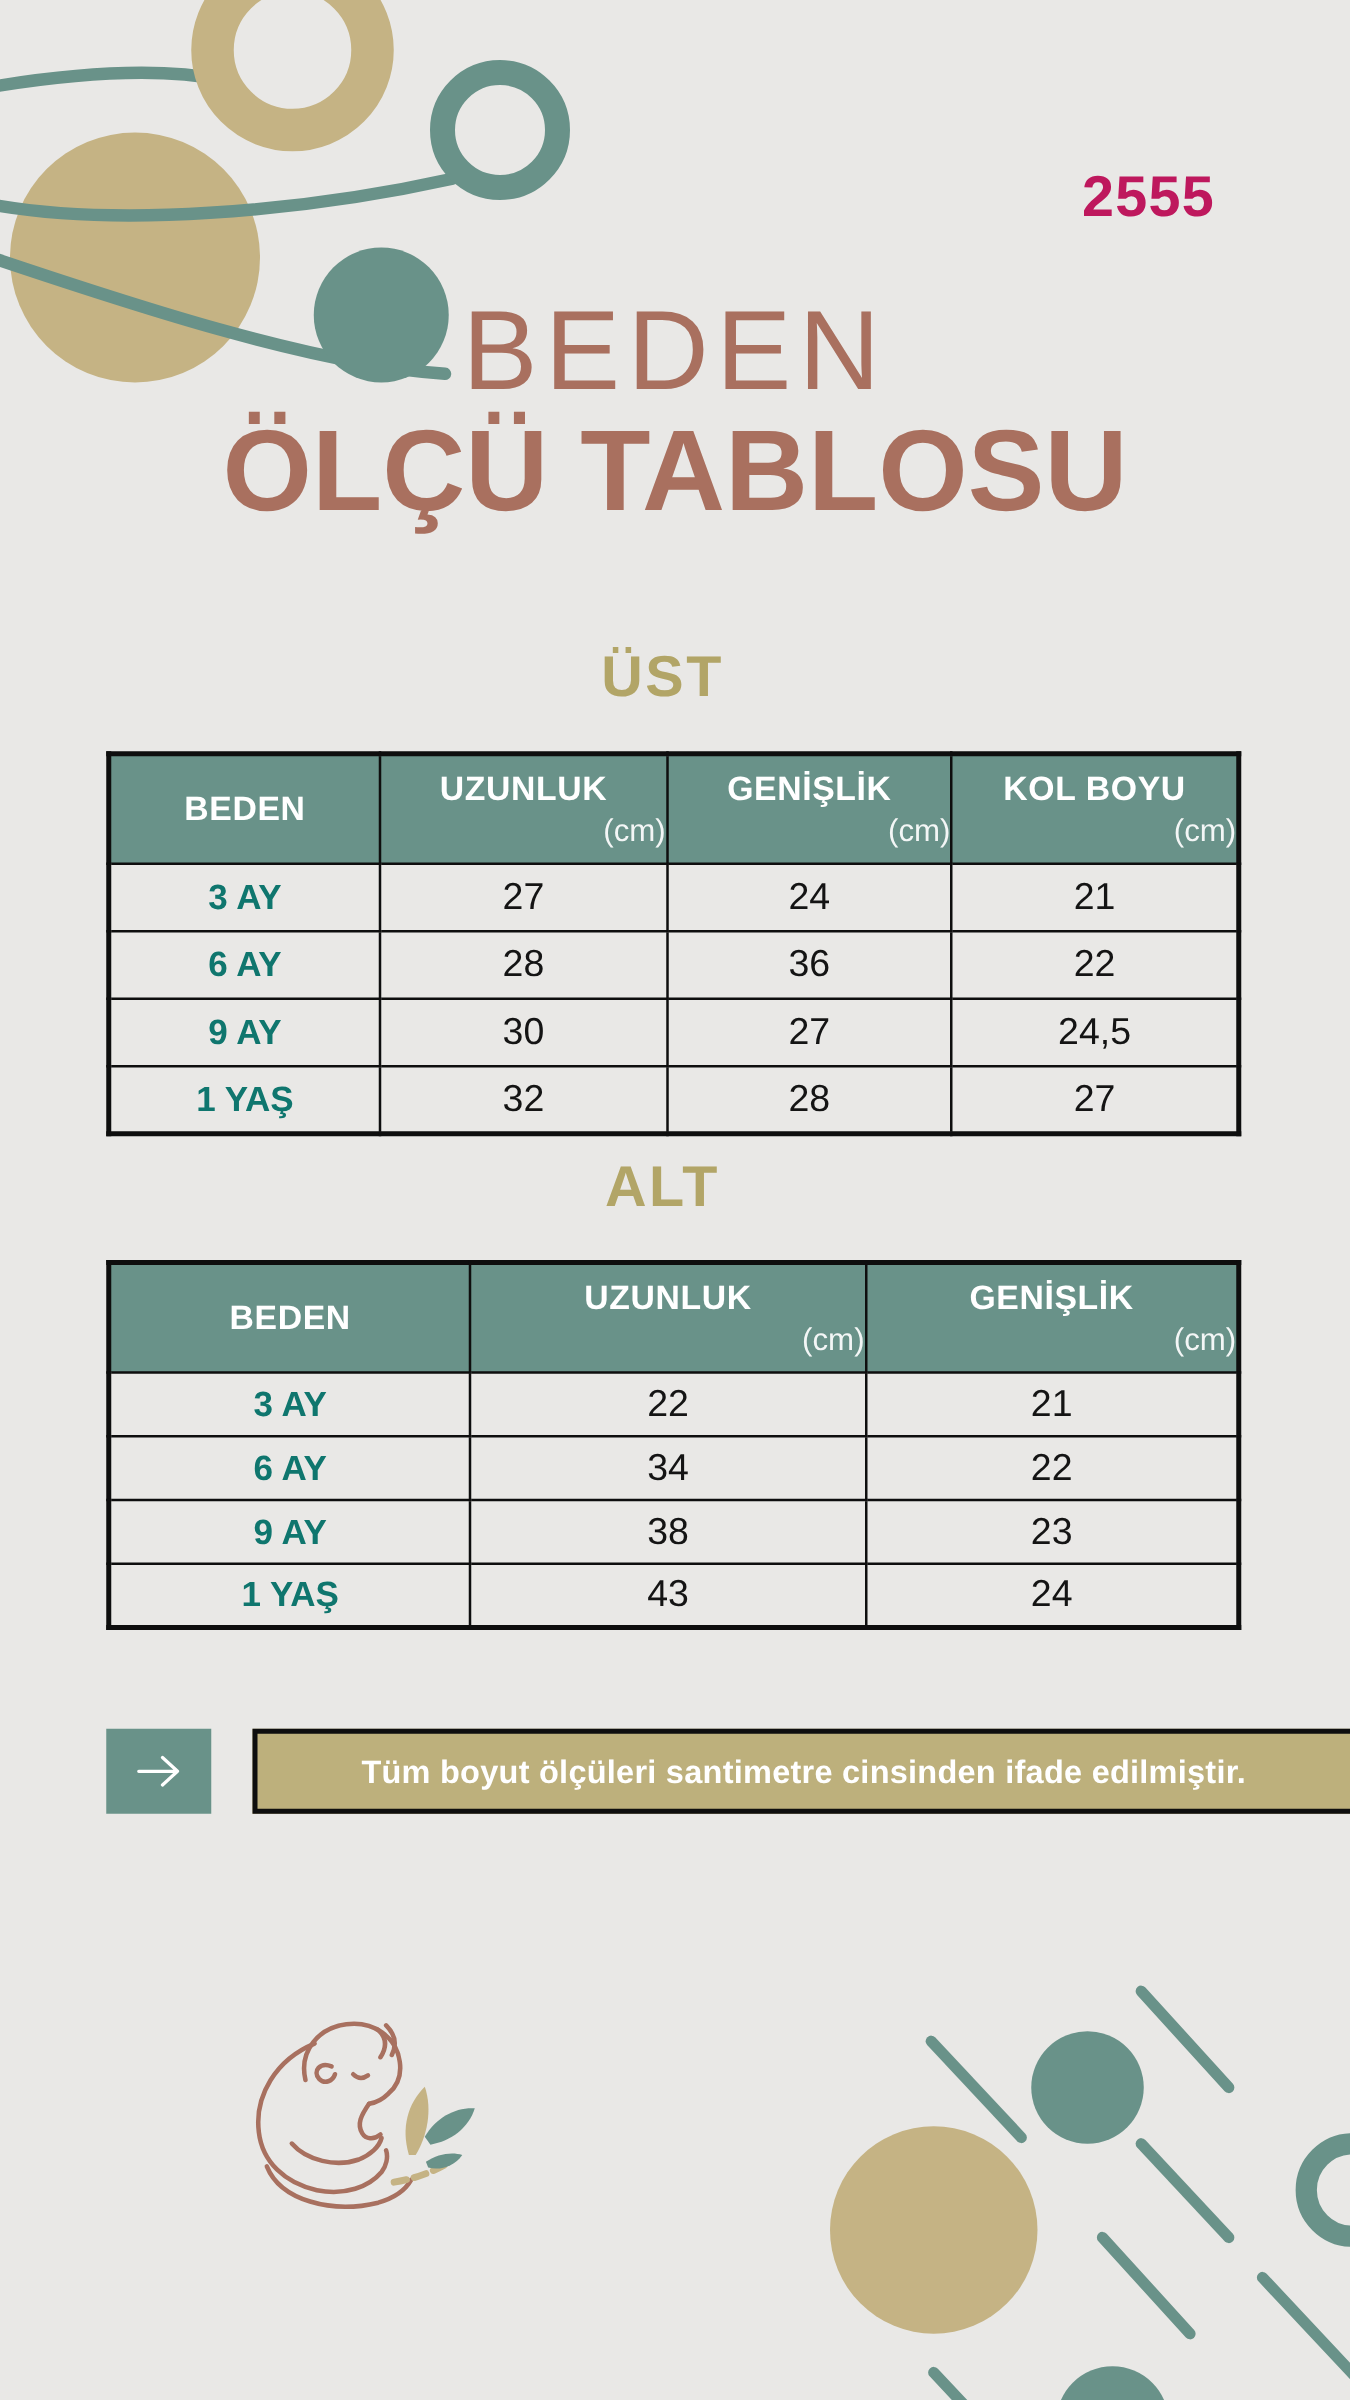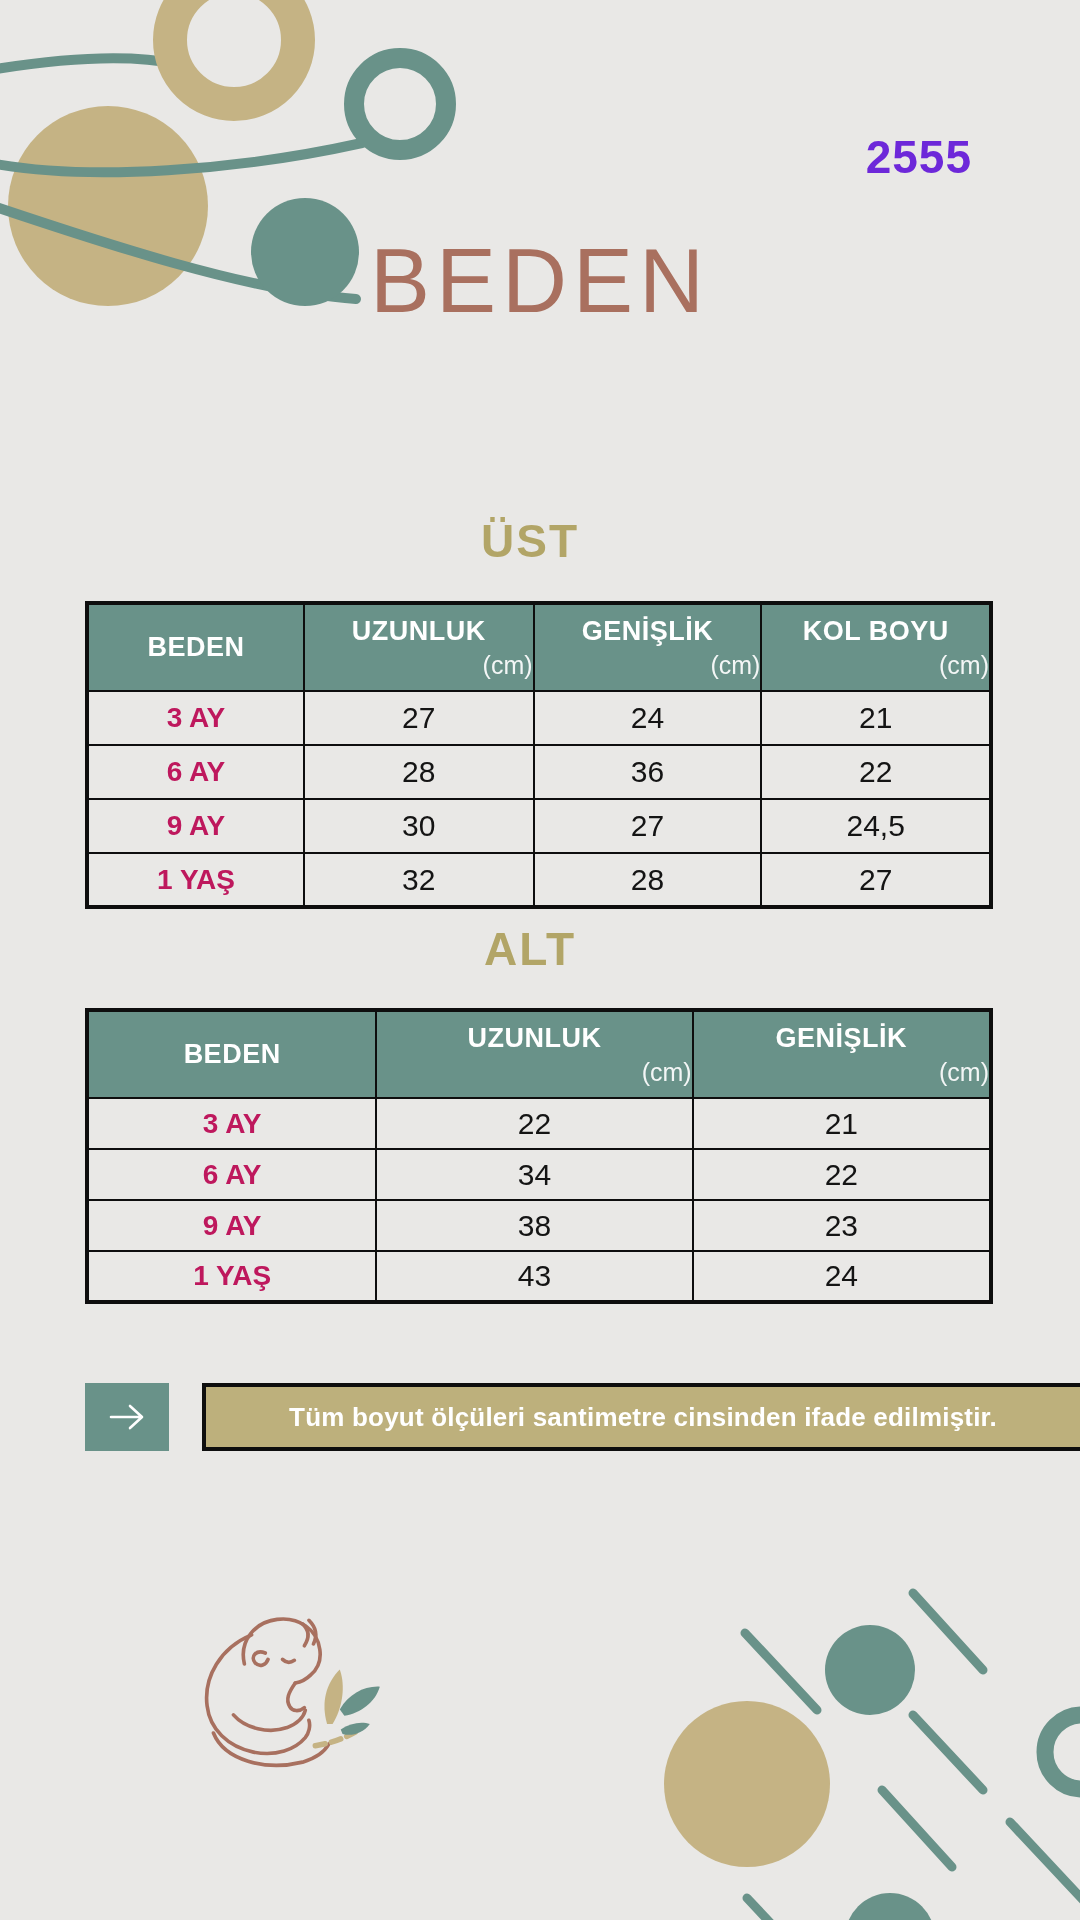--- a/index.html
+++ b/index.html
@@ -12,21 +12,21 @@
   }
   .canvas{position:absolute;inset:0;width:1080px;height:1920px;}
 
   
   .deco-top{position:absolute;left:0;top:0;width:560px;height:470px;pointer-events:none;}
   .deco-bottom{position:absolute;left:640px;top:1560px;width:440px;height:360px;pointer-events:none;}
 
   
   .product-code{
     position:absolute;top:130px;right:108px;
-    font-size:46px;font-weight:700;color:#6d28d9;letter-spacing:1px;
+    font-size:46px;font-weight:700;color:#be185d;letter-spacing:1px;
   }
 
   
   .title-block{position:absolute;top:236px;left:0;width:1080px;text-align:center;color:#a9705f;}
   .title-line1{font-size:90px;font-weight:300;letter-spacing:6px;line-height:1.0;}
   .title-line2{font-size:92px;font-weight:700;letter-spacing:0px;line-height:1.12;}
 
   
   .section-label{
     position:absolute;left:0;width:1060px;text-align:center;
@@ -48,21 +48,21 @@
   }
   .size-table{border:4px solid #0e0e0e;}
   .size-table th{
     background:#699289;color:#fff;font-weight:700;font-size:27px;letter-spacing:0.5px;
   }
   .size-table thead tr{height:88px;}
   .table-ust tbody tr{height:54px;}
   .table-alt tbody tr{height:51px;}
   .hdr-unit{display:block;font-weight:400;font-size:25px;color:rgba(255,255,255,0.92);margin-top:4px;letter-spacing:0;text-align:right;}
   .hdr-unit:empty{display:none;}
-  .cell-size{font-weight:700;font-size:28px;color:#be185d;}
+  .cell-size{font-weight:700;font-size:28px;color:#0f766e;}
   .cell-val{font-weight:500;font-size:30px;color:#141414;}
 
   
   .note-arrow-box{
     position:absolute;left:85px;top:1383px;width:84px;height:68px;
     background:#699289;display:flex;align-items:center;justify-content:center;
   }
   .note-box{
     position:absolute;left:202px;top:1383px;width:882px;height:68px;
     background:#bdb07c;border:4px solid #0e0e0e;box-sizing:border-box;
@@ -92,20 +92,21 @@
     <path d="M -10,163 C 90,182 240,170 362,143" fill="none" stroke="#699289" stroke-width="10" stroke-linecap="round"></path>
     <path d="M -10,205 C 100,242 250,292 356,299" fill="none" stroke="#699289" stroke-width="10" stroke-linecap="round"></path>
     <circle cx="400" cy="104" r="46" fill="none" stroke="#699289" stroke-width="20"></circle>
     <circle cx="305" cy="252" r="54" fill="#699289"></circle>
   </svg>
 
   <div class="product-code">2555</div>
 
   <div class="title-block">
     <div class="title-line1">BEDEN</div>
+    <div class="title-line2">ÖLÇÜ TABLOSU</div>
   </div>
 
   <div class="section-label label-ust">ÜST</div>
 
   <table class="size-table table-ust">
     <colgroup>
         <col style="width:24%">
         <col style="width:25.4%">
         <col style="width:25.2%">
         <col style="width:25.4%">

